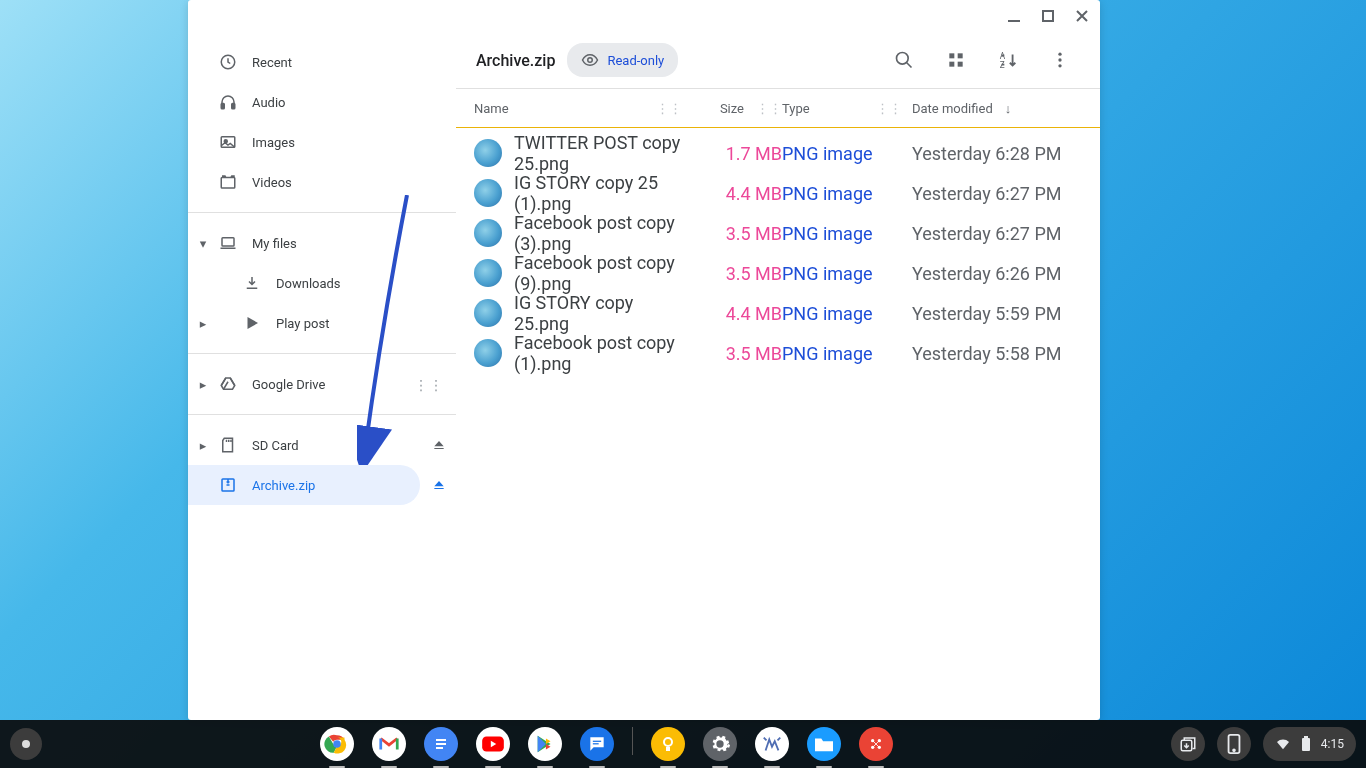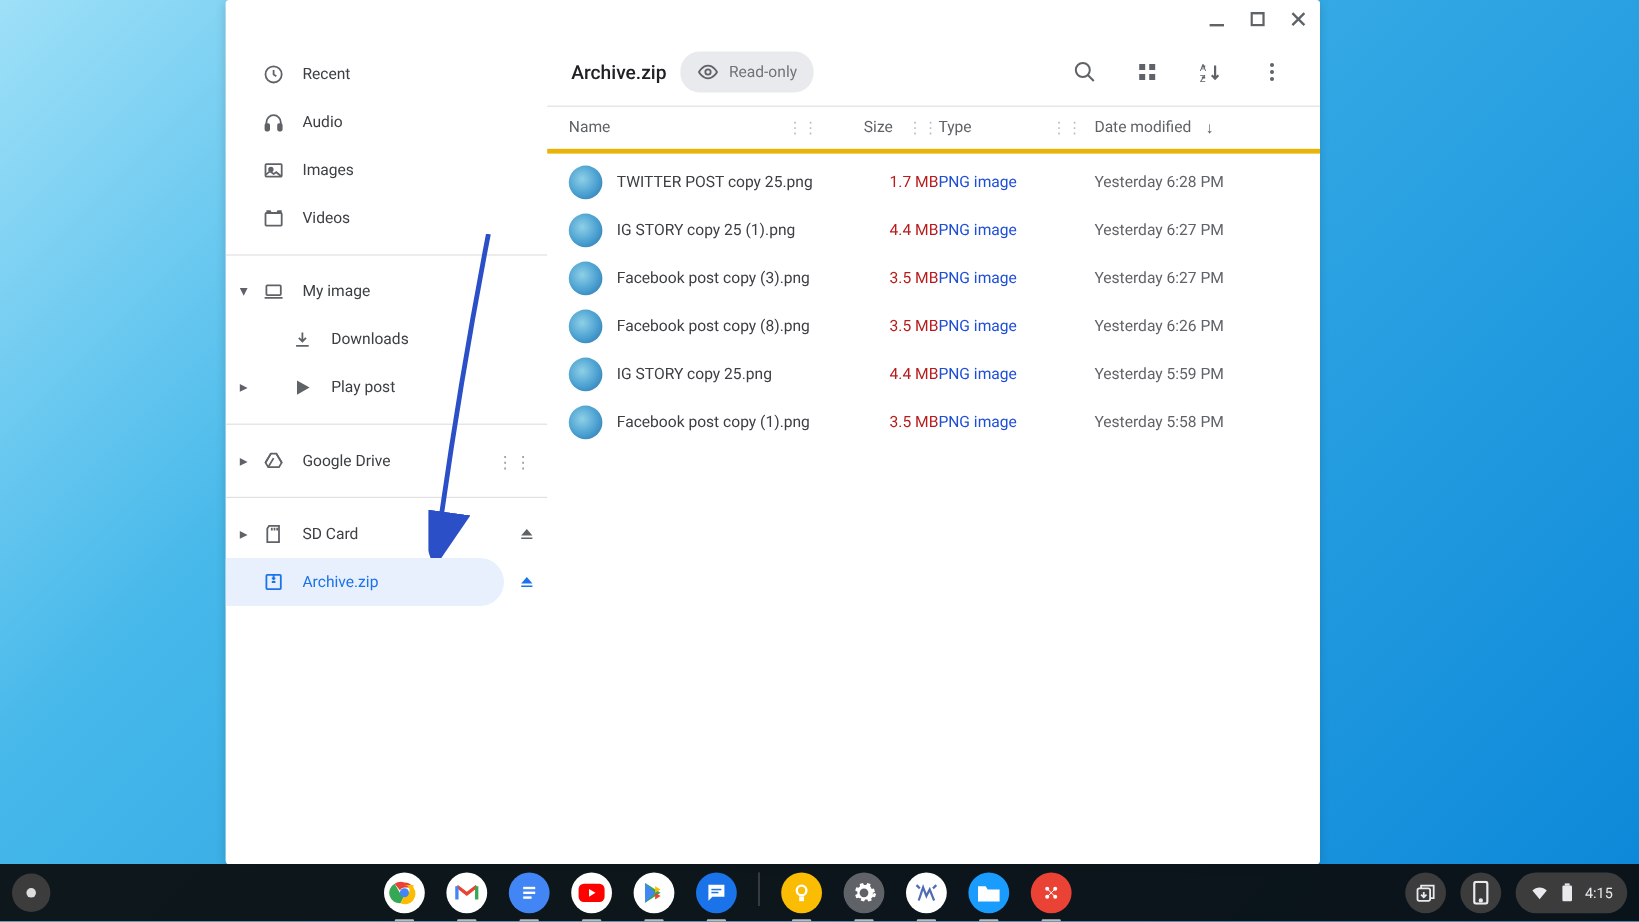--- a/index.html
+++ b/index.html
@@ -77,60 +77,60 @@
 
   
   .main { flex:1; display:flex; flex-direction:column; }
   .toolbar {
     height: 56px; display:flex; align-items:center; padding: 0 20px;
     gap: 12px;
   }
   .title { font-size: 16px; font-weight: 500; color:#202124;}
   .pill {
     display:flex; align-items:center; gap:8px;
-    background:#e8eaed; color:#737373;
+    background:#e8eaed; color:#1d4ed8;
     border-radius: 16px; height:32px; padding:17px 14px;
     font-size:13px;
   }
   .toolbar-spacer{flex:1;}
   .tool-icon{ width:40px; height:40px; display:flex; align-items:center; justify-content:center; border-radius:50%; cursor:pointer; color:#5f6368;}
 
   .cols {
     display:grid;
     grid-template-columns: 1fr 90px 130px 170px;
     align-items:center;
     padding: 0 18px;
     height: 40px;
     font-size: 13px;
     color:#5f6368;
-    border-bottom: 4px solid #eab308;
+    border-bottom: 1px solid #eab308;
     border-top: 1px solid #e0e0e0;
   }
   .cols .h { display:flex; align-items:center; gap:6px;}
   .cols .h-size{justify-content:flex-end;}
   .grip{color:#bdc1c6; font-size:13px; margin-left:6px;}
 
   .rows { padding: 4px 0;}
   .row {
     display:grid;
     grid-template-columns: 1fr 90px 130px 170px;
     align-items:center;
     padding: 0 18px;
     height: 40px;
-    font-size: 13px;
+    font-size: 18px;
     color:#3c4043;
     cursor:pointer;
   }
   .name-cell{display:flex; align-items:center; gap:12px;}
   .thumb{
     width:28px; height:28px; border-radius:50%;
     background: radial-gradient(circle at 40% 40%, #8fd0e8, #4aa0d0 55%, #2a6fa8 100%);
     flex-shrink:0;
   }
-  .size-cell{text-align:right; color:#b91c1c;}
+  .size-cell{text-align:right; color:#ec4899;}
   .type-cell{color:#1d4ed8;}
   .date-cell{color:#5f6368;}
 
   
   .shelf {
     position:absolute; left:0; right:0; bottom:0; height:48px;
     background: rgba(10,10,10,.92);
     display:flex; align-items:center;
     padding: 0 10px;
     gap: 10px;
@@ -247,21 +247,21 @@
       </div>
       <hr>
       <div class="nav-item">
         <span class="chev">▾</span>
         <span class="ico">
             <svg width="18" height="18" viewBox="0 0 24 24" fill="none" stroke="currentColor" stroke-width="2">
               <rect x="4" y="5" width="16" height="11" rx="1"></rect>
               <path d="M2 19h20"></path>
             </svg>
           </span>
-        <span>My image</span>
+        <span>My files</span>
       </div>
       <div class="nav-item child">
         <span class="ico">
             <svg width="18" height="18" viewBox="0 0 24 24" fill="none" stroke="currentColor" stroke-width="2">
               <path d="M12 4v10M8 10l4 4 4-4M5 19h14"></path>
             </svg>
           </span>
         <span>Downloads</span>
       </div>
       <div class="nav-item child">
@@ -406,21 +406,21 @@
       <div class="thumb"></div>
       <span>Facebook post copy (3).png</span>
     </div>
     <div class="size-cell">3.5 MB</div>
     <div class="type-cell">PNG image</div>
     <div class="date-cell">Yesterday 6:27 PM</div>
           </div>
           <div class="row">
     <div class="name-cell">
       <div class="thumb"></div>
-      <span>Facebook post copy (8).png</span>
+      <span>Facebook post copy (9).png</span>
     </div>
     <div class="size-cell">3.5 MB</div>
     <div class="type-cell">PNG image</div>
     <div class="date-cell">Yesterday 6:26 PM</div>
           </div>
           <div class="row">
     <div class="name-cell">
       <div class="thumb"></div>
       <span>IG STORY copy 25.png</span>
     </div>

